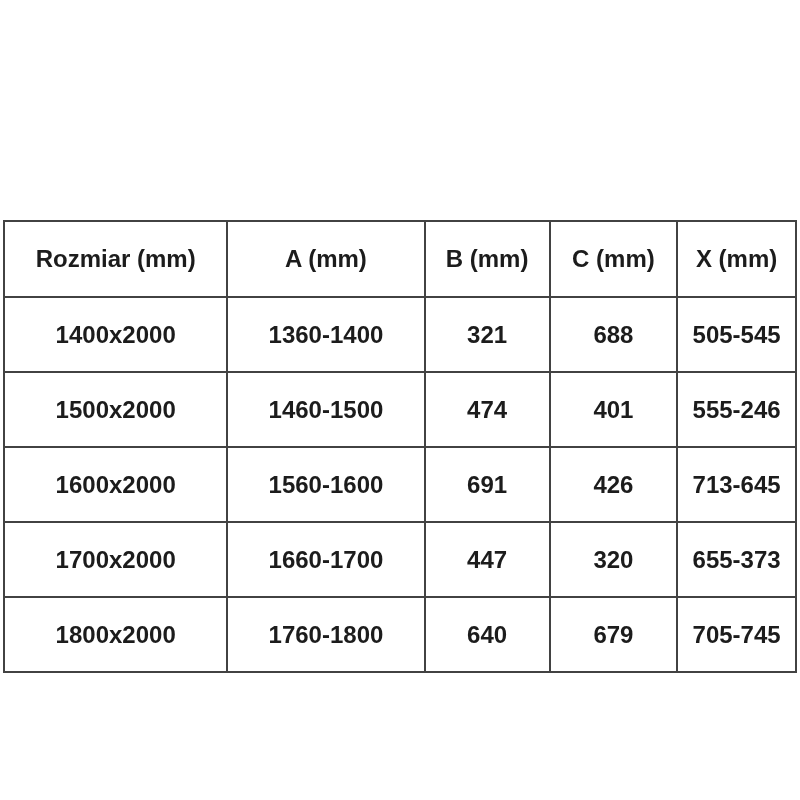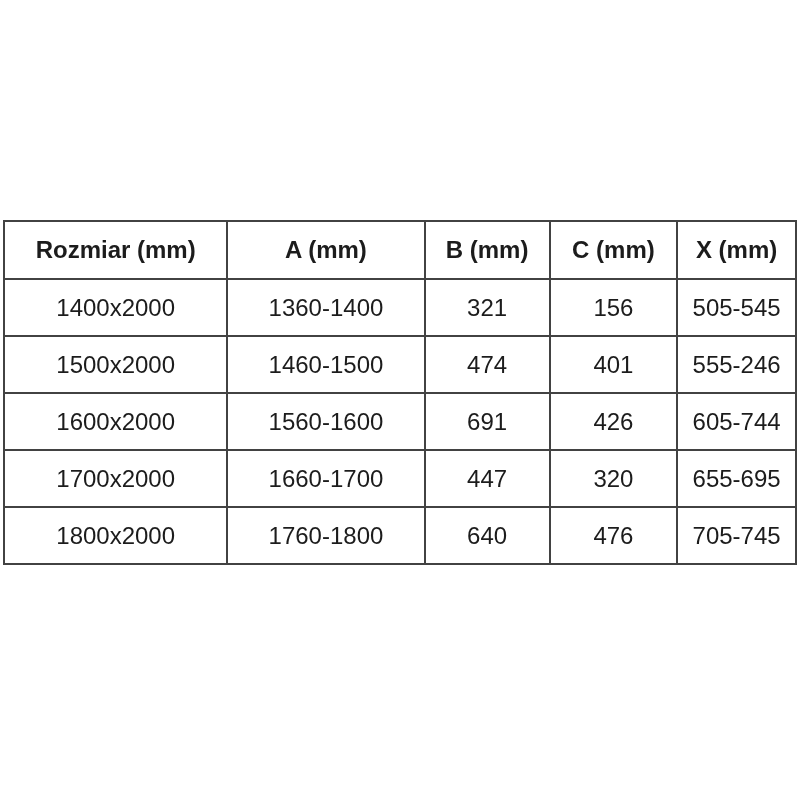--- a/index.html
+++ b/index.html
@@ -30,32 +30,32 @@
   table.spec-table col.c3 { width: 15.8%; }
   table.spec-table col.c4 { width: 16.1%; }
   table.spec-table col.c5 { width: 15.0%; }
   table.spec-table th,
   table.spec-table td {
     border: 2px solid #424242;
     text-align: center;
     vertical-align: middle;
     font-size: 24px;
     line-height: 1;
-    padding: 4px;
+    padding: 13px;
     background: #ffffff;
     overflow: hidden;
     white-space: nowrap;
   }
   table.spec-table th {
     height: 48px;
     font-weight: bold;
   }
   table.spec-table td {
     height: 47px;
-    font-weight: normal;
+    font-weight: bold;
     border-radius: 21px;
   }
 </style>
 </head>
 <body>
 
 <div class="spec-table-wrap">
   <table class="spec-table">
     <colgroup>
       <col class="c1">
@@ -71,46 +71,46 @@
         <th>B (mm)</th>
         <th>C (mm)</th>
         <th>X (mm)</th>
       </tr>
     </thead>
     <tbody>
       <tr>
         <td>1400x2000</td>
         <td>1360-1400</td>
         <td>321</td>
-        <td>156</td>
+        <td>688</td>
         <td>505-545</td>
       </tr>
       <tr>
         <td>1500x2000</td>
         <td>1460-1500</td>
         <td>474</td>
         <td>401</td>
         <td>555-246</td>
       </tr>
       <tr>
         <td>1600x2000</td>
         <td>1560-1600</td>
         <td>691</td>
         <td>426</td>
-        <td>605-744</td>
+        <td>713-645</td>
       </tr>
       <tr>
         <td>1700x2000</td>
         <td>1660-1700</td>
         <td>447</td>
         <td>320</td>
-        <td>655-695</td>
+        <td>655-373</td>
       </tr>
       <tr>
         <td>1800x2000</td>
         <td>1760-1800</td>
         <td>640</td>
-        <td>476</td>
+        <td>679</td>
         <td>705-745</td>
       </tr>
     </tbody>
   </table>
 </div>
 
 </body></html>

